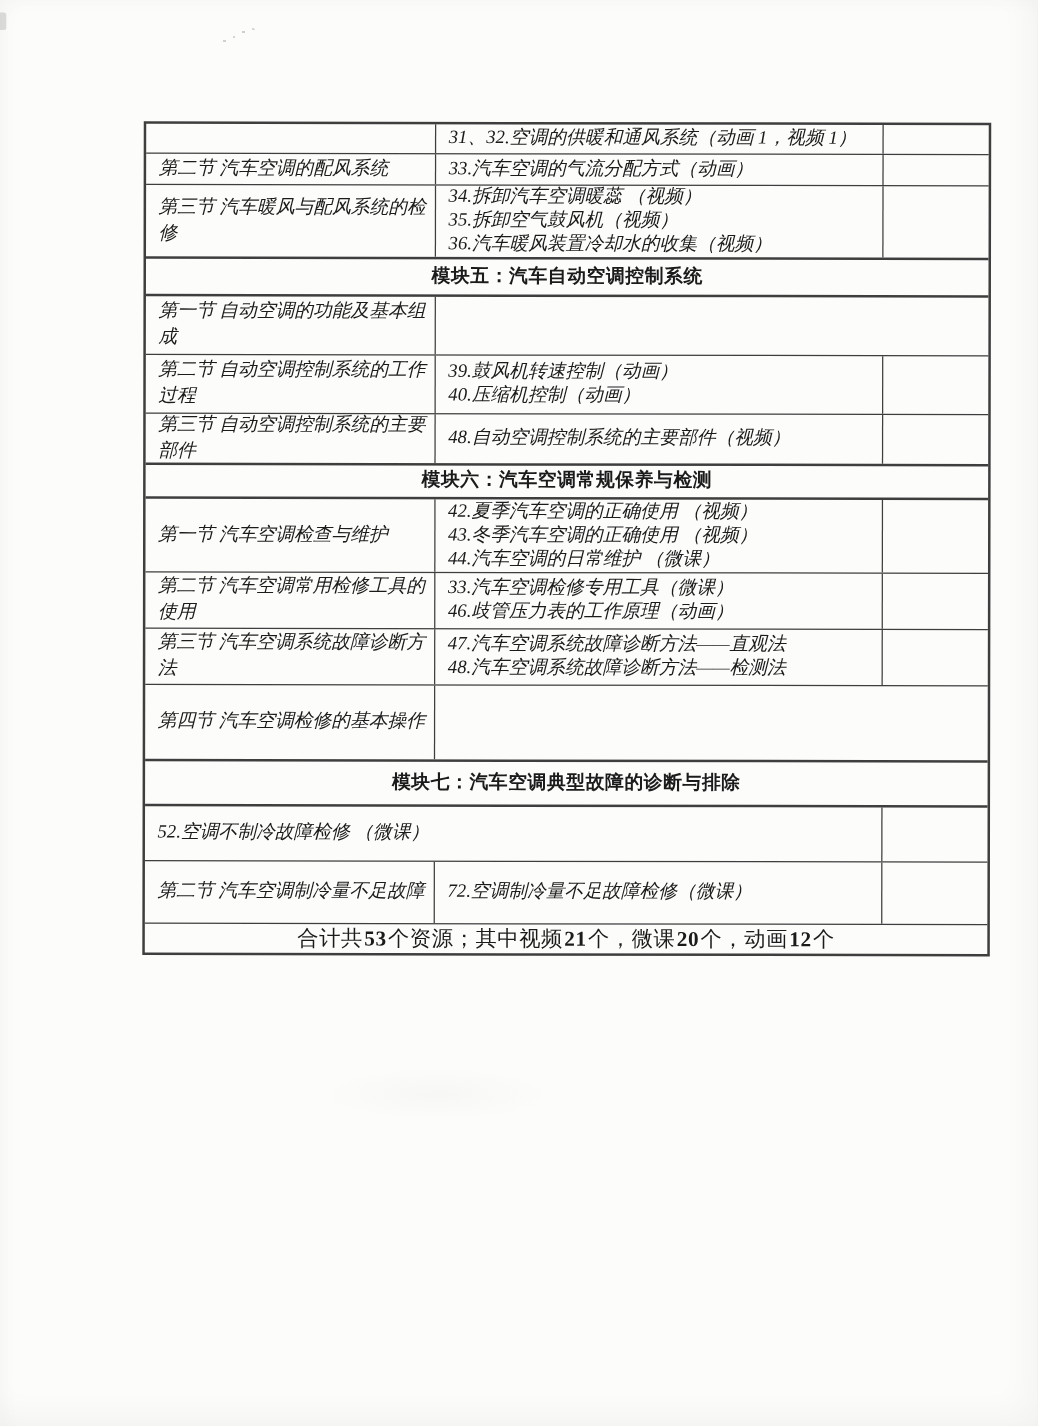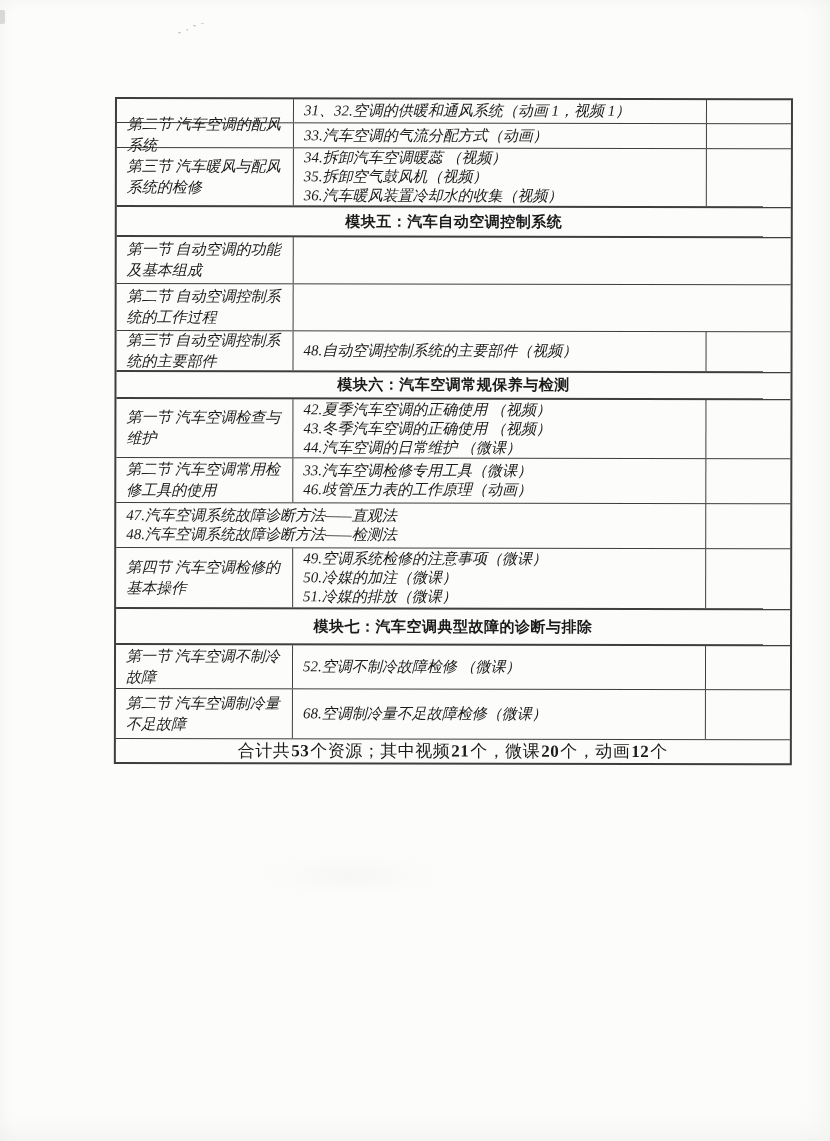--- a/index.html
+++ b/index.html
@@ -53,21 +53,21 @@
   }
   .row {
     display: flex;
     box-sizing: border-box;
     border-top: 1.5px solid var(--line);
   }
   .row:first-child { border-top: none; }
   .row.thick-top { border-top-width: 2px; }
   .cell { box-sizing: border-box; font-style: italic; }
   .cell-left {
-    width: 177px;
+    width: 232px;
     border-right: 1.5px solid var(--line);
     padding: 2px 6px 2px 10px;
     display: flex; align-items: center;
     line-height: 21px;
   }
   .cell-mid {
     flex: 1;
     border-right: 1.5px solid var(--line);
     padding: 2px 4px 2px 10px;
     display: flex; flex-direction: column; justify-content: center;
@@ -132,20 +132,24 @@
       <div class="row data-row thick-top" style="height: 48px;">
         <div class="cell cell-left">
           <div>第一节 自动空调的功能及基本组成</div>
         </div>
         <div class="cell cell-right"></div>
       </div>
       <div class="row data-row" style="height: 47px;">
         <div class="cell cell-left">
           <div>第二节 自动空调控制系统的工作过程</div>
         </div>
+        <div class="cell cell-mid">
+          <div class="res-item">39.鼓风机转速控制（动画）</div>
+          <div class="res-item">40.压缩机控制（动画）</div>
+        </div>
         <div class="cell cell-right"></div>
       </div>
       <div class="row data-row" style="height: 40px;">
         <div class="cell cell-left">
           <div>第三节 自动空调控制系统的主要部件</div>
         </div>
         <div class="cell cell-mid">
           <div class="res-item">48.自动空调控制系统的主要部件（视频）</div>
         </div>
         <div class="cell cell-right"></div>
@@ -168,55 +172,50 @@
         <div class="cell cell-left">
           <div>第二节  汽车空调常用检修工具的使用</div>
         </div>
         <div class="cell cell-mid">
           <div class="res-item">33.汽车空调检修专用工具（微课）</div>
           <div class="res-item">46.歧管压力表的工作原理（动画）</div>
         </div>
         <div class="cell cell-right"></div>
       </div>
       <div class="row data-row" style="height: 45px;">
+        <div class="cell cell-left">
+          <div>第三节 汽车空调系统故障诊断方法</div>
+        </div>
         <div class="cell cell-mid">
           <div class="res-item">47.汽车空调系统故障诊断方法——直观法</div>
           <div class="res-item">48.汽车空调系统故障诊断方法——检测法</div>
         </div>
         <div class="cell cell-right"></div>
       </div>
       <div class="row data-row" style="height: 60px;">
         <div class="cell cell-left">
           <div>第四节  汽车空调检修的基本操作</div>
         </div>
-        <div class="cell cell-mid">
-          <div class="res-item">49.空调系统检修的注意事项（微课）</div>
-          <div class="res-item">50.冷媒的加注（微课）</div>
-          <div class="res-item">51.冷媒的排放（微课）</div>
-        </div>
         <div class="cell cell-right"></div>
       </div>
       <div class="row module-row thick-top" style="height: 36px;">
         <div>模块七：汽车空调典型故障的诊断与排除</div>
       </div>
       <div class="row data-row thick-top" style="height: 45px;">
-        <div class="cell cell-left">
-          <div>第一节 汽车空调不制冷故障</div>
-        </div>
         <div class="cell cell-mid">
           <div class="res-item">52.空调不制冷故障检修 （微课）</div>
         </div>
         <div class="cell cell-right"></div>
       </div>
       <div class="row data-row" style="height: 50px;">
         <div class="cell cell-left">
           <div>第二节 汽车空调制冷量不足故障</div>
         </div>
         <div class="cell cell-mid">
-          <div class="res-item">68.空调制冷量不足故障检修（微课）</div>
+          <div class="res-item">72.空调制冷量不足故障检修（微课）</div>
         </div>
         <div class="cell cell-right"></div>
       </div>
       <div class="row footer-row" style="height: 24px;">
         <span class="seg">合计共</span>
         <span class="seg bold">53</span>
         <span class="seg">个资源；其中视频 </span>
         <span class="seg bold">21</span>
         <span class="seg">个，微课</span>
         <span class="seg bold">20</span>

